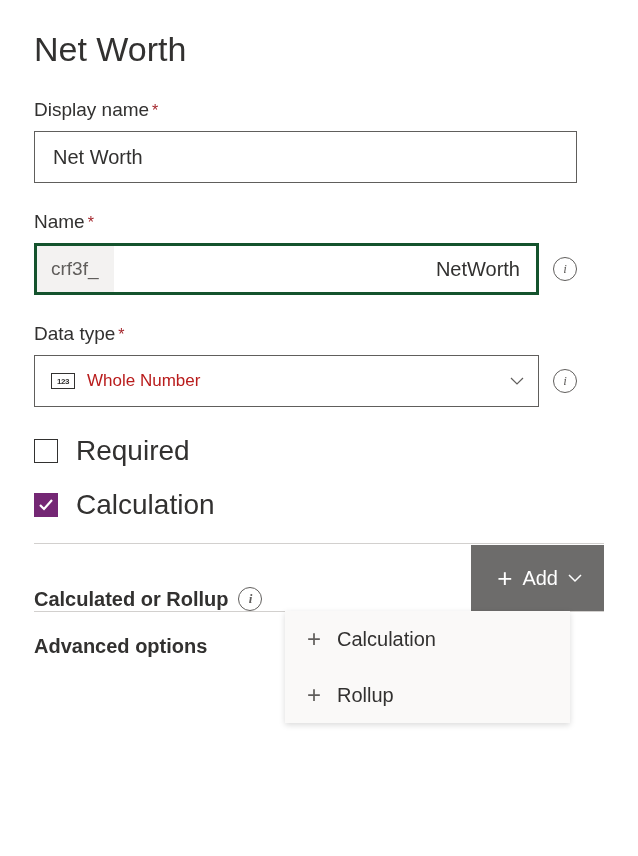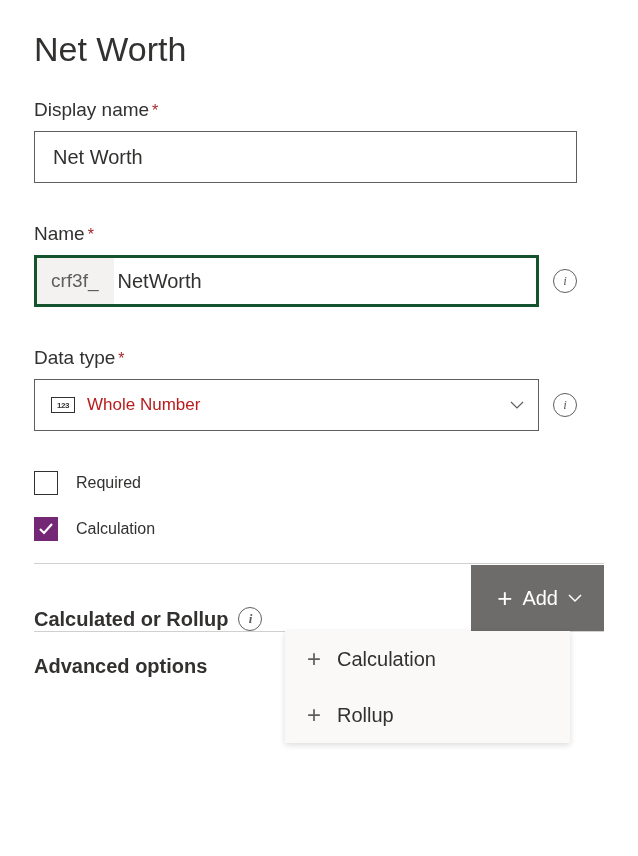--- a/index.html
+++ b/index.html
@@ -15,21 +15,21 @@
       color: #323130;
       background: #fff;
     }
     .page-title {
       font-size: 34px;
       font-weight: 400;
       color: #323130;
       margin-bottom: 30px;
     }
     .field-group {
-      margin-bottom: 40px;
+      margin-bottom: 28px;
     }
     .field-label {
       font-size: 19px;
       font-weight: 400;
       color: #323130;
       display: inline-block;
       margin-bottom: 10px;
     }
     .required-star {
       color: #a4262c;
@@ -60,25 +60,26 @@
       padding: 0 14px;
       display: flex;
       align-items: center;
       font-size: 19px;
       color: #605e5c;
       border-right: 1px solid #f3f2f1;
     }
     .prefixed-input input {
       flex: 1;
       border: none;
-      padding: 0 4px;
+      padding: 0 16px;
       font-size: 20px;
       font-family: inherit;
       color: #323130;
       outline: none;
+      text-align: right;
     }
     .info-icon {
       width: 24px;
       height: 24px;
       border: 1.5px solid #605e5c;
       border-radius: 50%;
       display: flex;
       align-items: center;
       justify-content: center;
       font-size: 13px;
@@ -133,21 +134,21 @@
     }
     .checkbox.checked {
       background: #742774;
       border-color: #742774;
     }
     .checkbox.checked svg {
       width: 16px;
       height: 16px;
     }
     .checkbox-label {
-      font-size: 16px;
+      font-size: 28px;
       color: #323130;
     }
     .divider {
       border: none;
       border-top: 1px solid #d2d0ce;
       margin: 8px 0 0 0;
     }
     .section-row {
       display: flex;
       align-items: flex-end;

